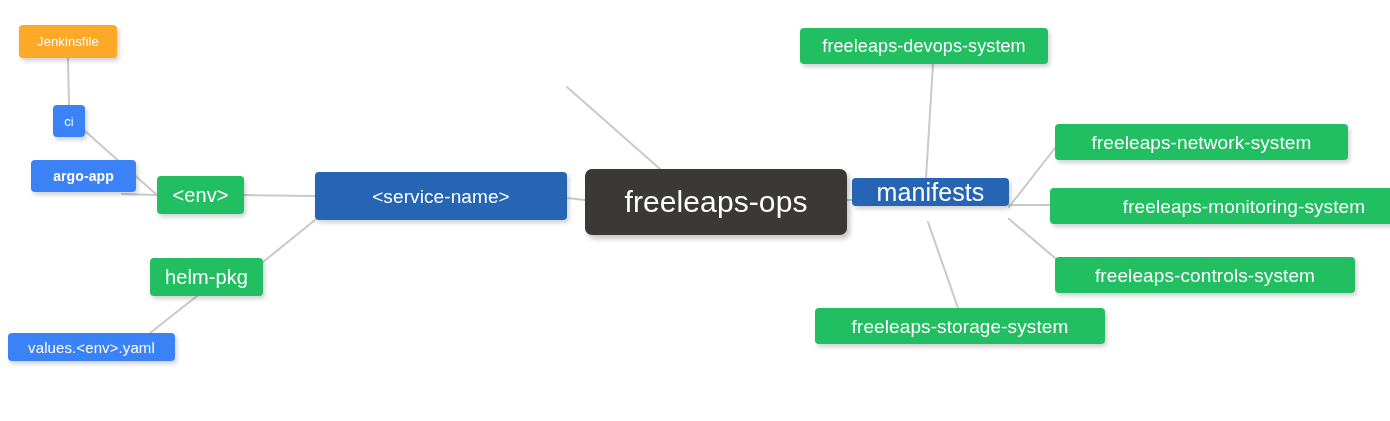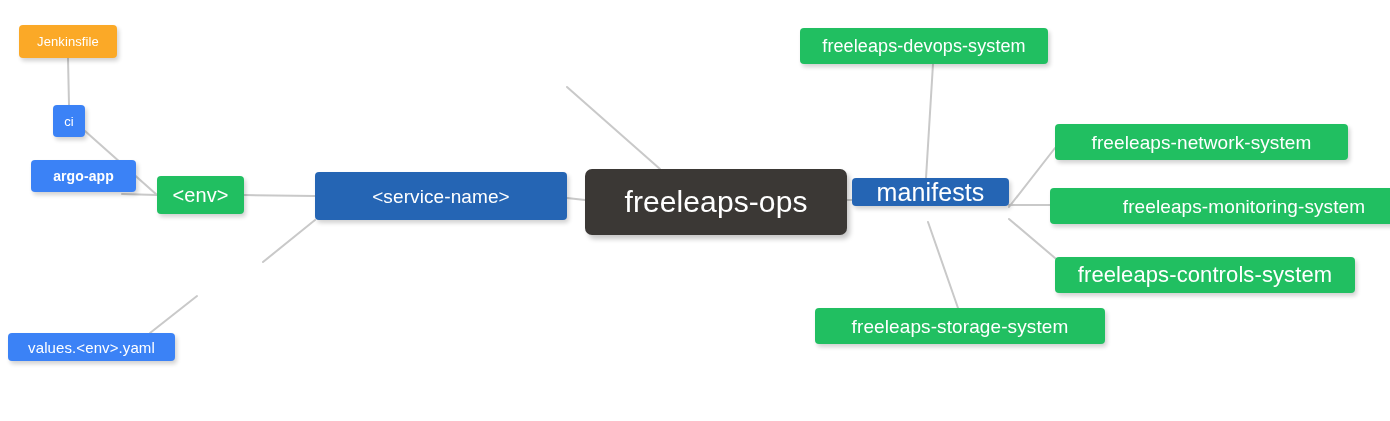--- a/index.html
+++ b/index.html
@@ -67,22 +67,23 @@
       <line x1="933" y1="64" x2="926" y2="178" stroke="#c9c9c9" stroke-width="2" stroke-linecap="round"></line>
       <line x1="1055" y1="148" x2="1009" y2="207" stroke="#c9c9c9" stroke-width="2" stroke-linecap="round"></line>
       <line x1="1050" y1="205" x2="1009" y2="205" stroke="#c9c9c9" stroke-width="2" stroke-linecap="round"></line>
       <line x1="1055" y1="258" x2="1009" y2="219" stroke="#c9c9c9" stroke-width="2" stroke-linecap="round"></line>
       <line x1="958" y1="308" x2="928" y2="222" stroke="#c9c9c9" stroke-width="2" stroke-linecap="round"></line>
     </svg>
 <div class="node orange" style="left: 19px; top: 25px; width: 98px; height: 33px; font-size: 13px;">Jenkinsfile</div>
     <div class="node red" style="left: 53px; top: 105px; width: 32px; height: 32px; font-size: 13px;">ci</div>
     <div class="node red" style="left: 31px; top: 160px; width: 105px; height: 32px; font-size: 14px; font-weight: bold;">argo-app</div>
     <div class="node green" style="left: 157px; top: 176px; width: 87px; height: 38px; font-size: 20px;">&lt;env&gt;</div>
+    <div class="node green" style="left: 150px; top: 258px; width: 113px; height: 38px; font-size: 20px;">helm-pkg</div>
     <div class="node red" style="left: 8px; top: 333px; width: 167px; height: 28px; font-size: 15px;">values.&lt;env&gt;.yaml</div>
     <div class="node blue" style="left: 315px; top: 172px; width: 252px; height: 48px; font-size: 19px;">&lt;service-name&gt;</div>
     <div class="node root" style="left: 585px; top: 169px; width: 262px; height: 66px; font-size: 30px;">freeleaps-ops</div>
     <div class="node blue" style="left: 852px; top: 178px; width: 157px; height: 28px; font-size: 25px;">manifests</div>
     <div class="node green" style="left: 800px; top: 28px; width: 248px; height: 36px; font-size: 18px;">freeleaps-devops-system</div>
     <div class="node green" style="left: 1055px; top: 112px; width: 293px; height: 36px; font-size: 19px; margin-top: 12px;">freeleaps-network-system</div>
     <div class="node green" style="left: 1050px; top: 188px; width: 388px; height: 36px; font-size: 19px;">freeleaps-monitoring-system</div>
-    <div class="node green" style="left: 1055px; top: 257px; width: 300px; height: 36px; font-size: 22px;">freeleaps-controls-system</div>
+    <div class="node green" style="left: 1055px; top: 257px; width: 300px; height: 36px; font-size: 19px;">freeleaps-controls-system</div>
     <div class="node green" style="left: 815px; top: 308px; width: 290px; height: 36px; font-size: 19px;">freeleaps-storage-system</div>
   </div>
 
 </body></html>

